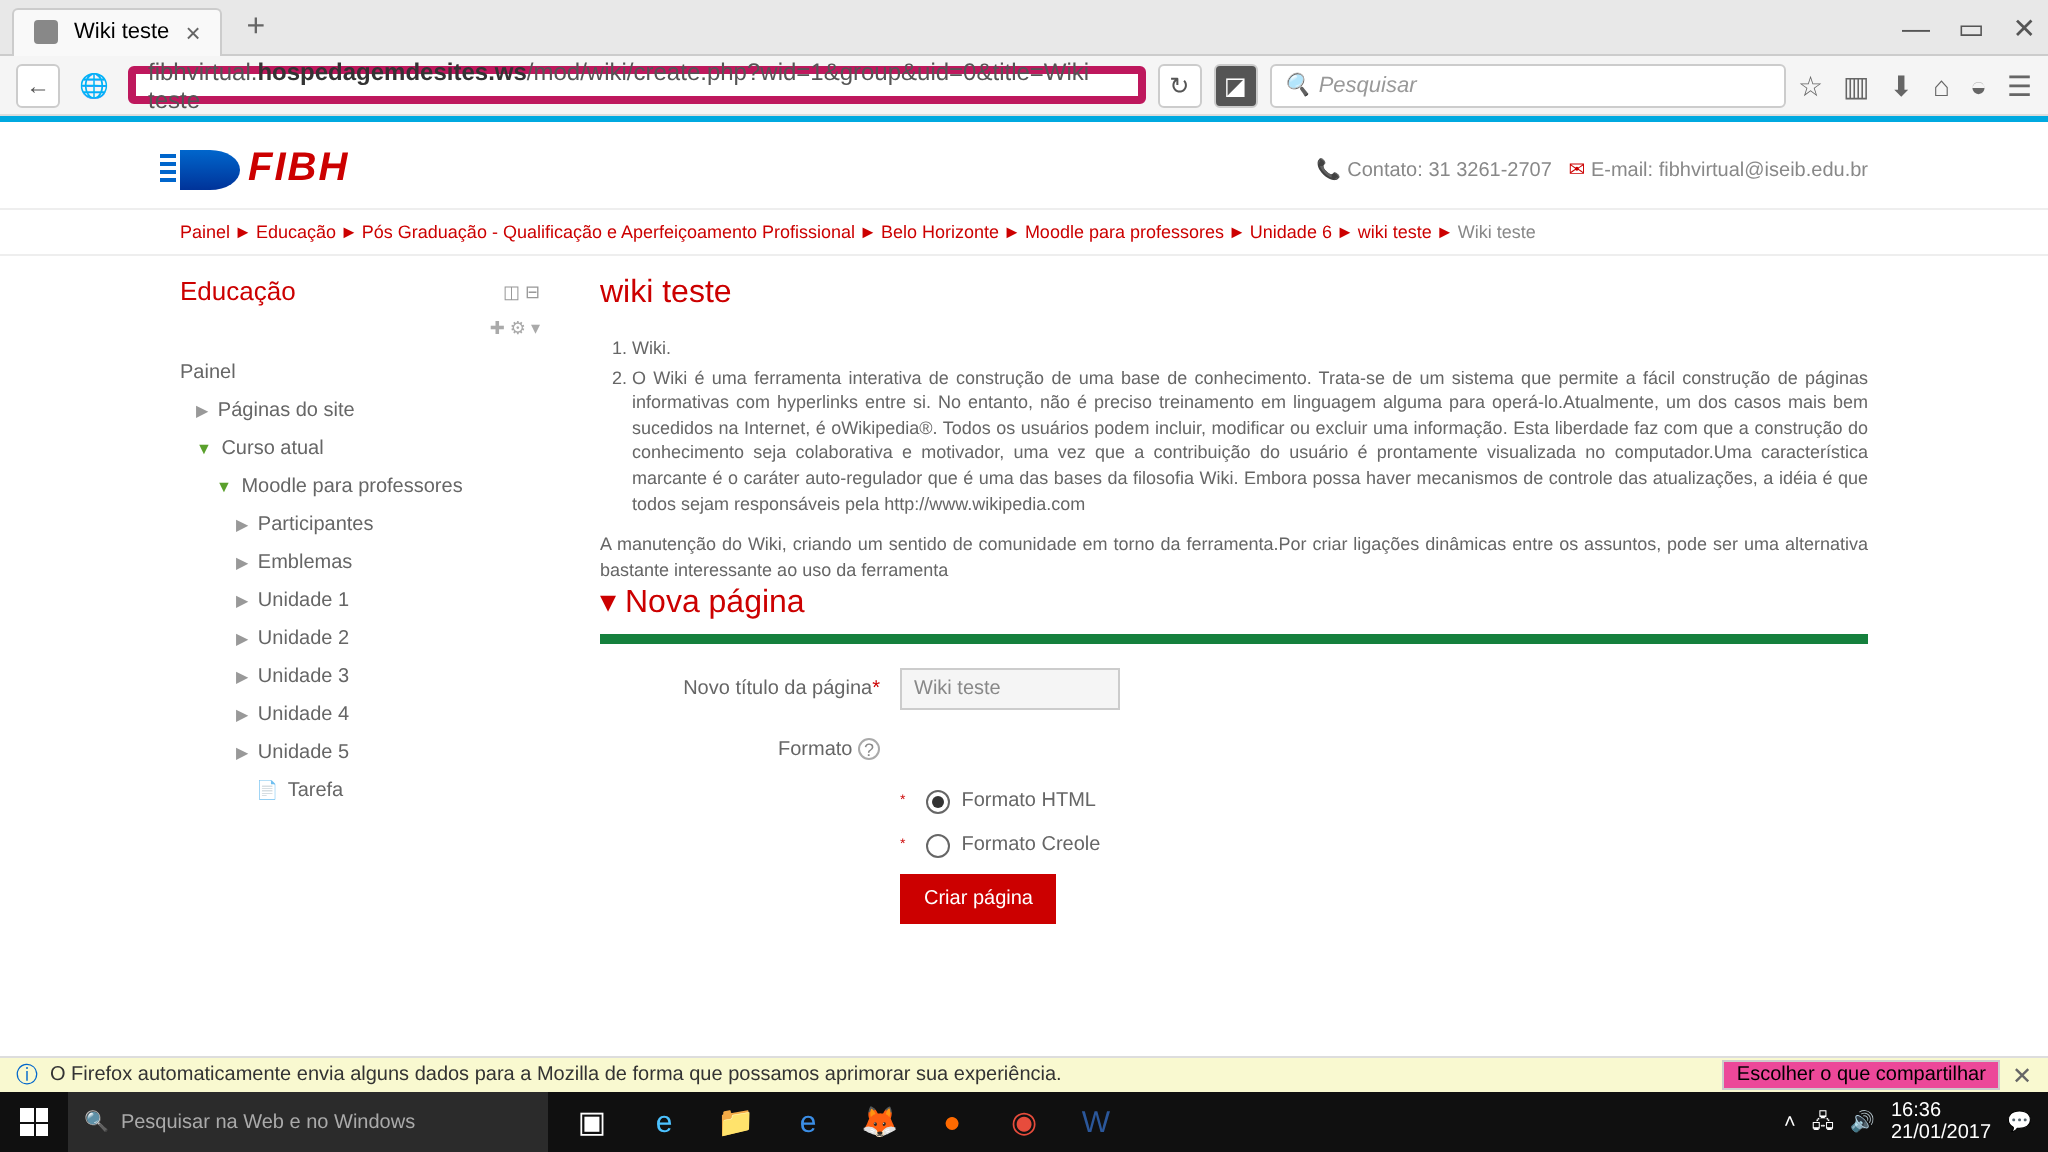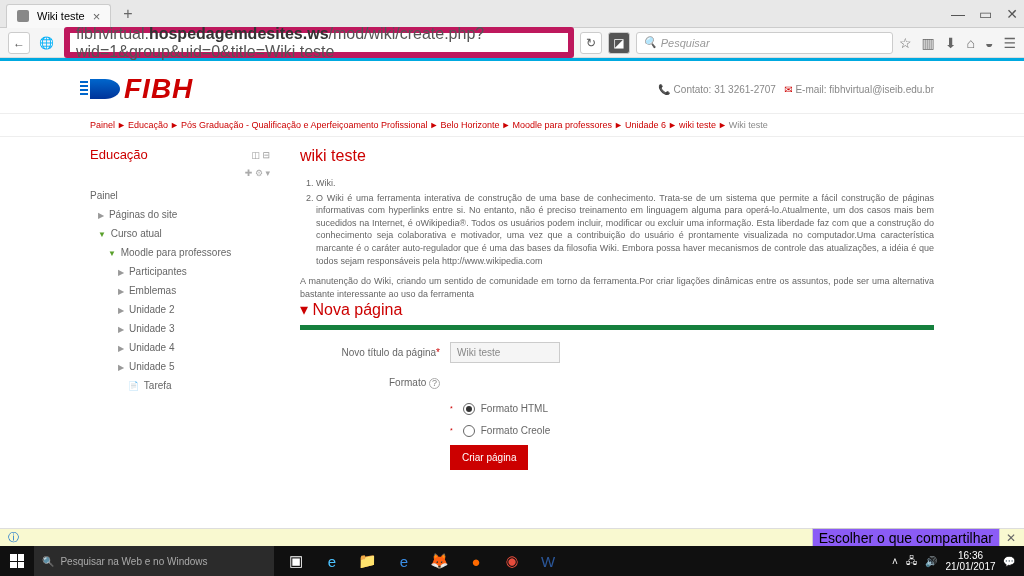--- a/index.html
+++ b/index.html
@@ -9,33 +9,33 @@
 .titlebar { height:28px; background:#e8e8e8; display:flex; align-items:center; padding:0 6px; border-bottom:1px solid #ccc; }
 .tab { background:#f9f9f9; border:1px solid #ccc; border-bottom:none; border-radius:3px 3px 0 0; padding:4px 10px; display:flex; align-items:center; gap:8px; font-size:11px; margin-top:4px; }
 .tab-icon { width:12px; height:12px; background:#888; border-radius:2px; }
 .tab-close { color:#666; font-size:13px; cursor:pointer; }
 .tab-add { margin-left:6px; font-size:16px; color:#666; padding:0 6px; }
 .win-controls { margin-left:auto; display:flex; gap:14px; color:#555; font-size:14px; }
 
 
 .browser-bar { height:30px; background:#f5f5f5; display:flex; align-items:center; padding:0 8px; gap:6px; border-bottom:1px solid #ddd; }
 .nav-btn { width:22px; height:22px; border:1px solid #ccc; border-radius:3px; display:flex; align-items:center; justify-content:center; font-size:12px; color:#555; background:#fff; }
-.url-bar { flex:2; height:31px; border:6px solid #be185d; border-radius:3px; background:#fff; display:flex; align-items:center; padding:0 6px; font-size:16px; color:#555; gap:4px; }
+.url-bar { flex:2; height:19px; border:4px solid #be185d; border-radius:3px; background:#fff; display:flex; align-items:center; padding:0 6px; font-size:12px; color:#555; gap:4px; }
 .url-text strong { color:#333; }
 .search-box { flex:1; height:22px; border:1px solid #ccc; border-radius:3px; background:#fff; display:flex; align-items:center; padding:0 6px; font-size:11px; color:#999; font-style:italic; gap:4px; }
 .tb-icons { display:flex; gap:10px; color:#666; font-size:14px; }
 
 
 .page { background:#fff; height:calc(100% - 58px - 18px - 30px); overflow:hidden; }
 .accent-bar { height:3px; background:#00a9e0; }
 .header { display:flex; align-items:center; padding:12px 90px 8px; }
 .logo { display:flex; align-items:center; gap:4px; }
 .logo-wing { width:30px; height:20px; background:linear-gradient(180deg,#0066cc,#003399); border-radius:0 50% 50% 0; position:relative; }
 .logo-wing::before { content:""; position:absolute; left:-10px; top:2px; width:8px; height:2px; background:#0066cc; box-shadow:0 4px 0 #0066cc,0 8px 0 #0066cc,0 12px 0 #0066cc; }
-.logo-text { font-size:28px; font-weight:bold; color:#cc0000; font-style:italic; letter-spacing:1px; }
+.logo-text { font-size:20px; font-weight:bold; color:#cc0000; font-style:italic; letter-spacing:1px; }
 .contact { margin-left:auto; font-size:10px; color:#888; }
 .contact .phone-icon,.contact .mail-icon { color:#cc0000; }
 
 .breadcrumb { padding:6px 90px; font-size:9px; color:#888; border-top:1px solid #eee; border-bottom:1px solid #eee; }
 .breadcrumb a { color:#cc0000; text-decoration:none; }
 .breadcrumb .sep { color:#cc0000; margin:0 2px; }
 
 .content { display:flex; padding:10px 90px; gap:30px; }
 .sidebar { width:180px; }
 .nav-title { color:#cc0000; font-size:13px; margin-bottom:6px; display:flex; align-items:center; }
@@ -65,33 +65,33 @@
 .radio-group { display:flex; flex-direction:column; gap:10px; margin-left:150px; }
 .radio-row { display:flex; align-items:center; gap:6px; font-size:10px; }
 .radio-row .req { font-size:7px; margin-right:4px; }
 .radio { width:12px; height:12px; border:1px solid #666; border-radius:50%; display:inline-flex; align-items:center; justify-content:center; }
 .radio.checked::after { content:""; width:6px; height:6px; background:#333; border-radius:50%; }
 .btn-create { background:#cc0000; color:#fff; border:none; padding:7px 12px; font-size:10px; margin-left:150px; margin-top:8px; cursor:pointer; }
 
 
 .notif { position:absolute; bottom:30px; left:0; right:0; height:18px; background:#f9f9d0; border-top:1px solid #ddd; display:flex; align-items:center; padding:0 8px; font-size:10px; color:#333; }
 .notif .info-icon { color:#0066cc; margin-right:6px; font-size:11px; }
-.notif-btn { margin-left:auto; background:#8b5cf6; border:1px solid #ccc; padding:1px 6px; font-size:14px; }
+.notif-btn { margin-left:auto; background:#ec4899; border:1px solid #ccc; padding:1px 6px; font-size:10px; }
 .notif-close { margin-left:6px; color:#666; font-size:12px; }
 
 
 .taskbar { position:absolute; bottom:0; left:0; right:0; height:30px; background:#101010; display:flex; align-items:center; color:#fff; font-size:10px; }
 .start { width:34px; height:30px; display:flex; align-items:center; justify-content:center; }
 .win-logo { width:14px; height:14px; display:grid; grid-template-columns:1fr 1fr; grid-template-rows:1fr 1fr; gap:1px; }
 .win-logo span { background:#fff; }
 .task-search { background:#2b2b2b; height:30px; width:240px; display:flex; align-items:center; padding:0 8px; color:#aaa; gap:6px; }
 .task-icons { display:flex; gap:0; margin-left:4px; }
 .task-icons .ti { width:36px; height:30px; display:flex; align-items:center; justify-content:center; font-size:15px; }
 .tray { margin-left:auto; display:flex; align-items:center; gap:8px; padding:0 8px; font-size:10px; }
-.clock { text-align:center; line-height:1.1; font-size:10px; }
+.clock { text-align:left; line-height:1.1; font-size:10px; }
 </style>
 </head>
 <body>
 
 <div class="titlebar">
   <div class="tab">
     <span class="tab-icon"></span>
     <span>Wiki teste</span>
     <span class="tab-close">×</span>
   </div>
@@ -149,20 +149,21 @@
         <span class="nav-title-icons">◫ ⊟</span>
       </div>
       <div class="nav-sub-icons">✚ ⚙ ▾</div>
       <ul class="nav-list" id="navlist">
           <li class="lvl0">Painel</li>
           <li class="lvl1"><span class="caret">▶</span> Páginas do site</li>
           <li class="lvl1"><span class="caret open">▼</span> Curso atual</li>
           <li class="lvl2"><span class="caret open">▼</span> Moodle para professores</li>
           <li class="lvl3"><span class="caret">▶</span> Participantes</li>
           <li class="lvl3"><span class="caret">▶</span> Emblemas</li>
+          <li class="lvl3"><span class="caret">▶</span> Unidade 1</li>
           <li class="lvl3"><span class="caret">▶</span> Unidade 2</li>
           <li class="lvl3"><span class="caret">▶</span> Unidade 3</li>
           <li class="lvl3"><span class="caret">▶</span> Unidade 4</li>
           <li class="lvl3"><span class="caret">▶</span> Unidade 5</li>
           <li class="lvl4"><span class="file-icon">📄</span> Tarefa</li>
         </ul>
     </div>
     <div class="main">
       <h2 class="page-title">wiki teste</h2>
       <ol class="wiki-list">
@@ -191,20 +192,21 @@
             <span>Formato Creole</span>
           </div>
         </div>
       <button class="btn-create">Criar página</button>
     </div>
   </div>
 </div>
 
 <div class="notif">
   <span class="info-icon">ⓘ</span>
+  <span>O Firefox automaticamente envia alguns dados para a Mozilla de forma que possamos aprimorar sua experiência.</span>
   <button class="notif-btn">Escolher o que compartilhar</button>
   <span class="notif-close">✕</span>
 </div>
 
 <div class="taskbar">
   <div class="start">
       <div class="win-logo">
         <span></span>
         <span></span>
         <span></span>

